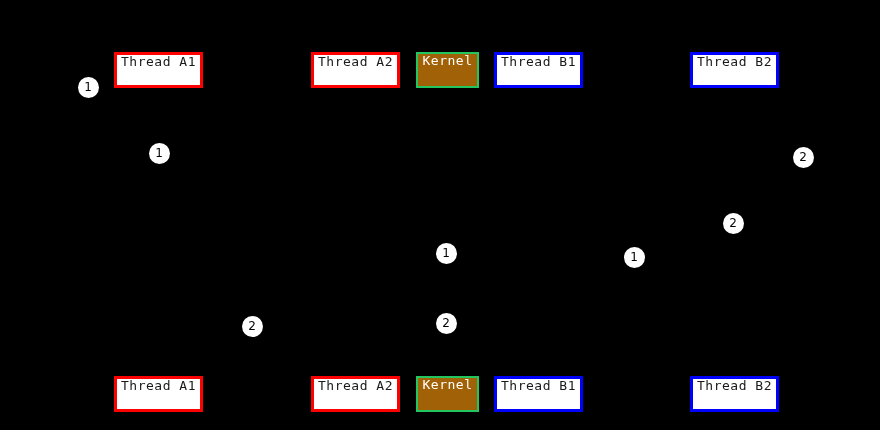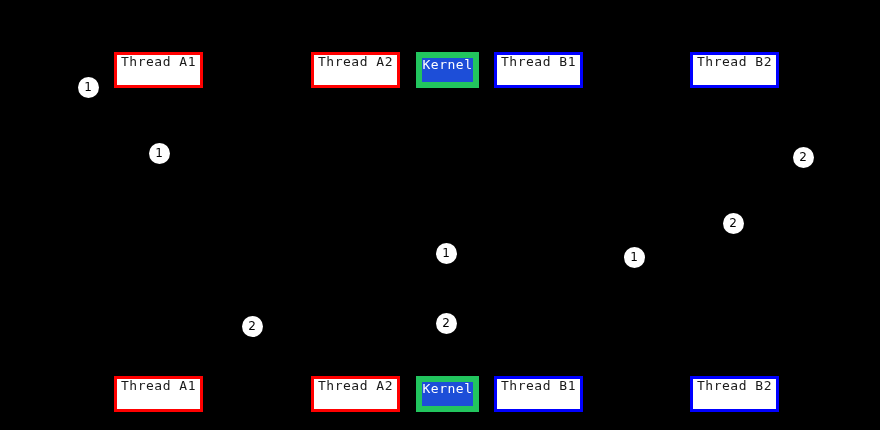--- a/index.html
+++ b/index.html
@@ -37,22 +37,22 @@
     background: #ffffff;
     border: 3px solid #ff0000;
     color: #1a1a1a;
   }
   .pbox.blue {
     background: #ffffff;
     border: 3px solid #0000ff;
     color: #1a1a1a;
   }
   .pbox.solidblue {
-    background: #1d4ed8;
-    border: 6px solid #22c55e;
+    background: #a16207;
+    border: 2px solid #22c55e;
     color: #ffffff;
   }
   
   .badge {
     position: absolute;
     width: 21px;
     height: 21px;
     border-radius: 50%;
     background: #ffffff;
     color: #000000;

